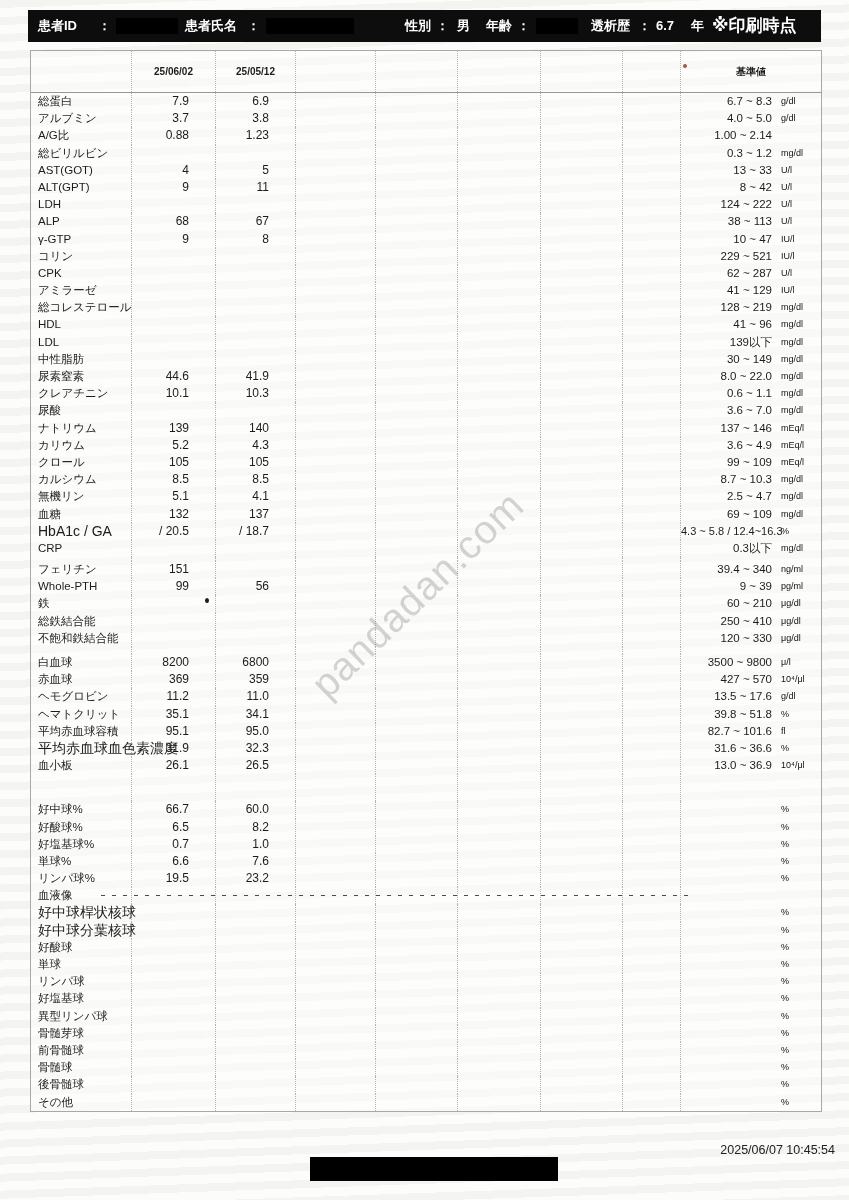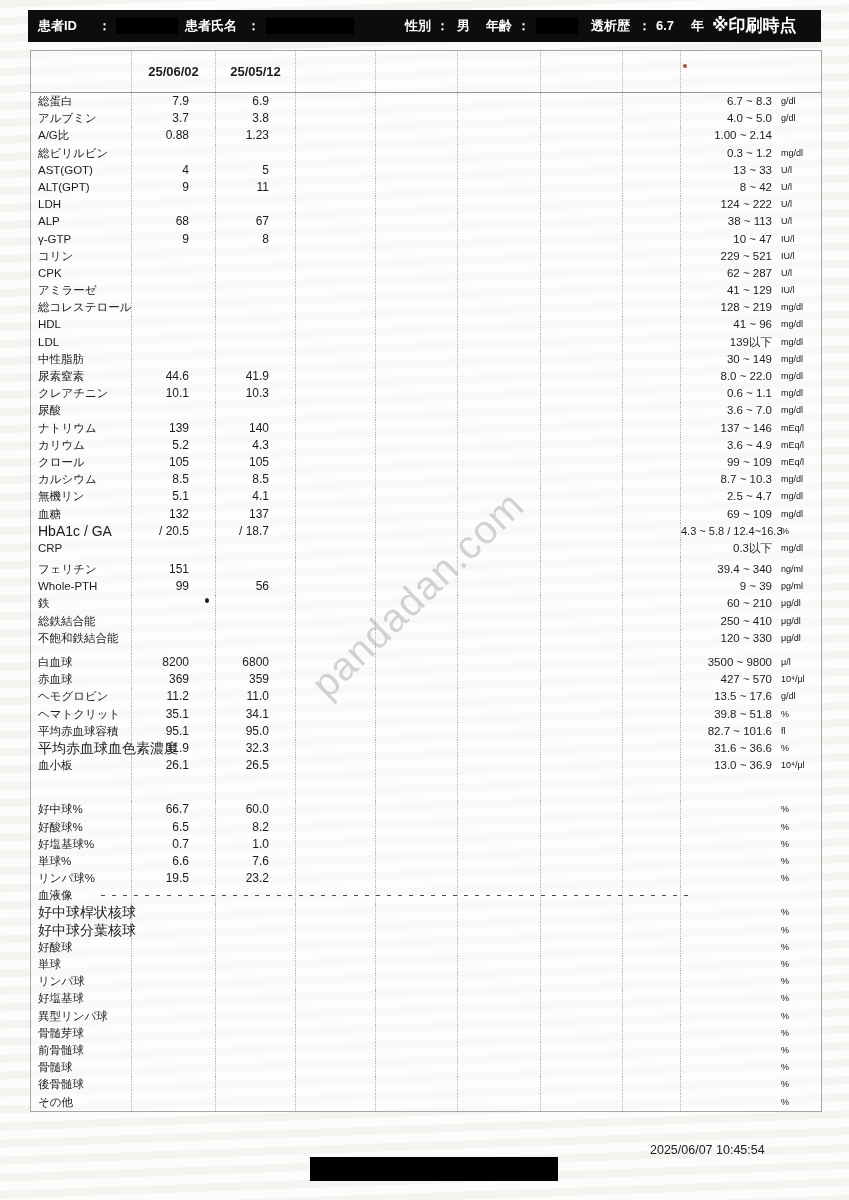--- a/index.html
+++ b/index.html
@@ -9,42 +9,42 @@
         background:repeating-linear-gradient(178deg, rgba(185,183,176,0.12) 0 8px, rgba(255,255,255,0) 8px 17px);}
   
   .topbar{position:absolute;left:28px;top:10px;width:793px;height:32px;background:#0d0d0d;
           color:#fff;font-size:13px;font-weight:bold;}
   .topbar span{position:absolute;line-height:32px;white-space:nowrap;}
   .redact{position:absolute;top:8px;height:16px;background:#000;}
   
   .table{position:absolute;left:30px;top:50px;width:790px;border:1px solid #a8a8a8;background:rgba(255,255,255,0.45);}
   .thead,.row{display:grid;grid-template-columns:101px 84px 80px 80px 82px 83px 82px 58px 95px 45px;}
   .thead{height:41px;border-bottom:1px solid #979797;}
-  .thead .cell{line-height:41px;font-weight:bold;font-size:13px;text-align:center;}
+  .thead .cell{line-height:41px;font-weight:bold;font-size:10px;text-align:center;}
   .row{height:17.2px;position:relative;}
   .cell{overflow:visible;white-space:nowrap;}
   .c{border-right:1px dotted #b3b3b0;}
   .name{padding-left:7px;font-size:11.5px;line-height:17.2px;}
   .name.small{font-size:14px;line-height:17.2px;}
   .v{font-size:12px;text-align:right;padding-right:26px;line-height:17.2px;}
   .ref{font-size:11.5px;text-align:right;padding-right:4px;line-height:17.2px;}
   .ref.small{font-size:11px;}
   .unit{font-size:9px;padding-left:5px;line-height:17.2px;color:#101010;}
   .href{font-weight:bold;font-size:13px;text-align:center;grid-column:span 2;}
   .row.divider::after{content:"";position:absolute;left:70px;width:590px;top:8px;height:1px;
         background:repeating-linear-gradient(90deg,#4a4a4a 0 4px,transparent 4px 11px);}
   
   .dot-red{position:absolute;left:683px;top:64px;width:4px;height:4px;border-radius:50%;}
   .dot-black{position:absolute;left:205px;top:598px;width:4px;height:5px;background:#1a1a1a;border-radius:50%;}
   
   .watermark{position:absolute;left:318px;top:668px;transform:rotate(-44deg);transform-origin:left center;
         font-size:40px;color:rgba(128,128,126,0.33);letter-spacing:1px;pointer-events:none;}
   
   .redbar{position:absolute;left:310px;top:1157px;width:248px;height:24px;background:#000;}
-  .timestamp{position:absolute;left:650px;top:1143px;width:185px;font-size:12.5px;color:#222;}
+  .timestamp{position:absolute;left:650px;top:1143px;width:185px;text-align:right;font-size:12.5px;color:#222;}
 </style>
 </head>
 <body>
 
 <div class="page">
   <div class="texture"></div>
 
   <div class="topbar" style="background: rgb(13, 13, 13); color: rgb(255, 255, 255);">
     <span style="left:10px">患者ID</span>
     <span style="left:70px">：</span>
@@ -68,20 +68,21 @@
   <div class="table">
     <div class="thead">
       <div class="cell c"></div>
       <div class="cell c">25/06/02</div>
       <div class="cell c">25/05/12</div>
       <div class="cell c"></div>
       <div class="cell c"></div>
       <div class="cell c"></div>
       <div class="cell c"></div>
       <div class="cell c"></div>
+      <div class="cell href">基準値</div>
     </div>
     <div id="tbody">
         <div class="row">
           <div class="cell name c">総蛋白</div>
           <div class="cell v c">7.9</div>
           <div class="cell v c">6.9</div>
           <div class="cell c"></div>
           <div class="cell c"></div>
           <div class="cell c"></div>
           <div class="cell c"></div>

